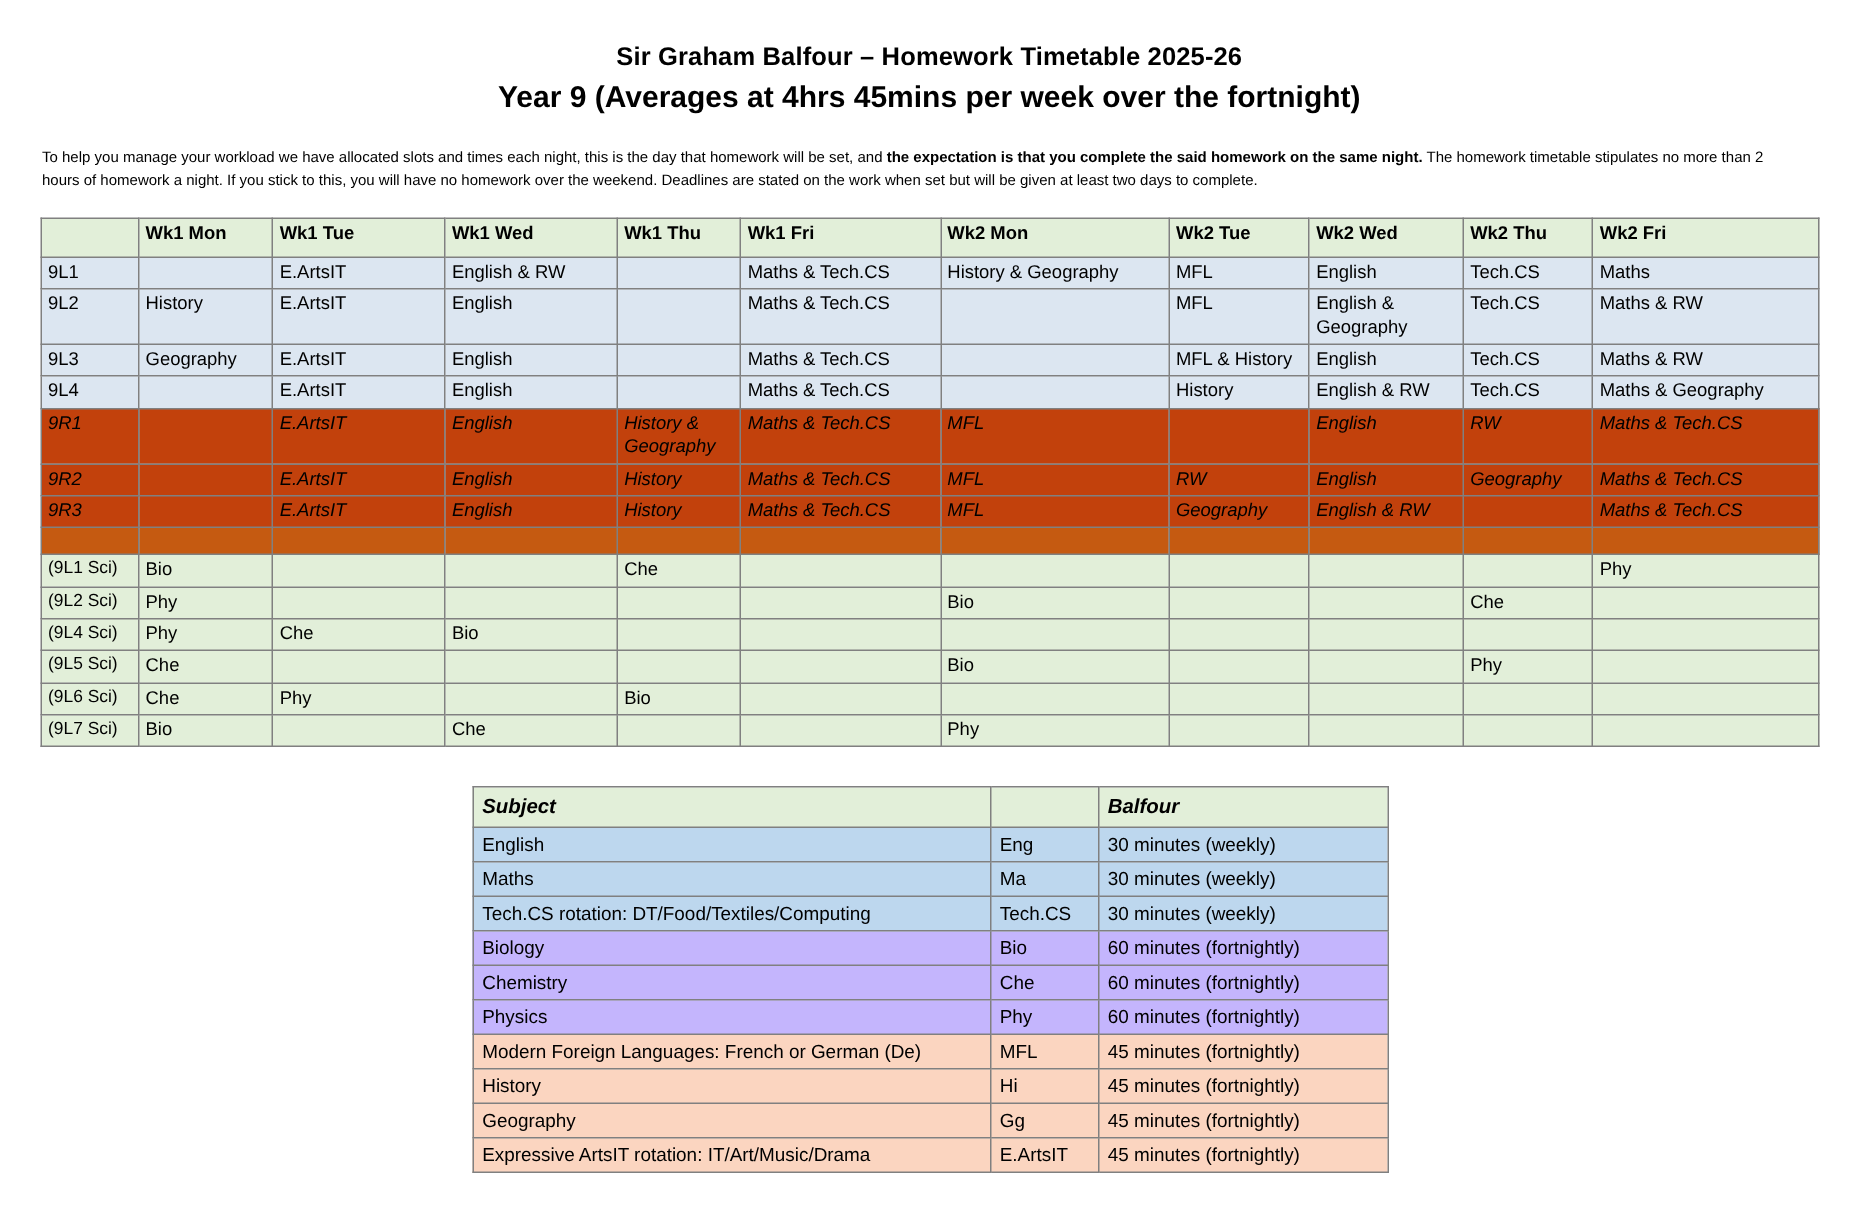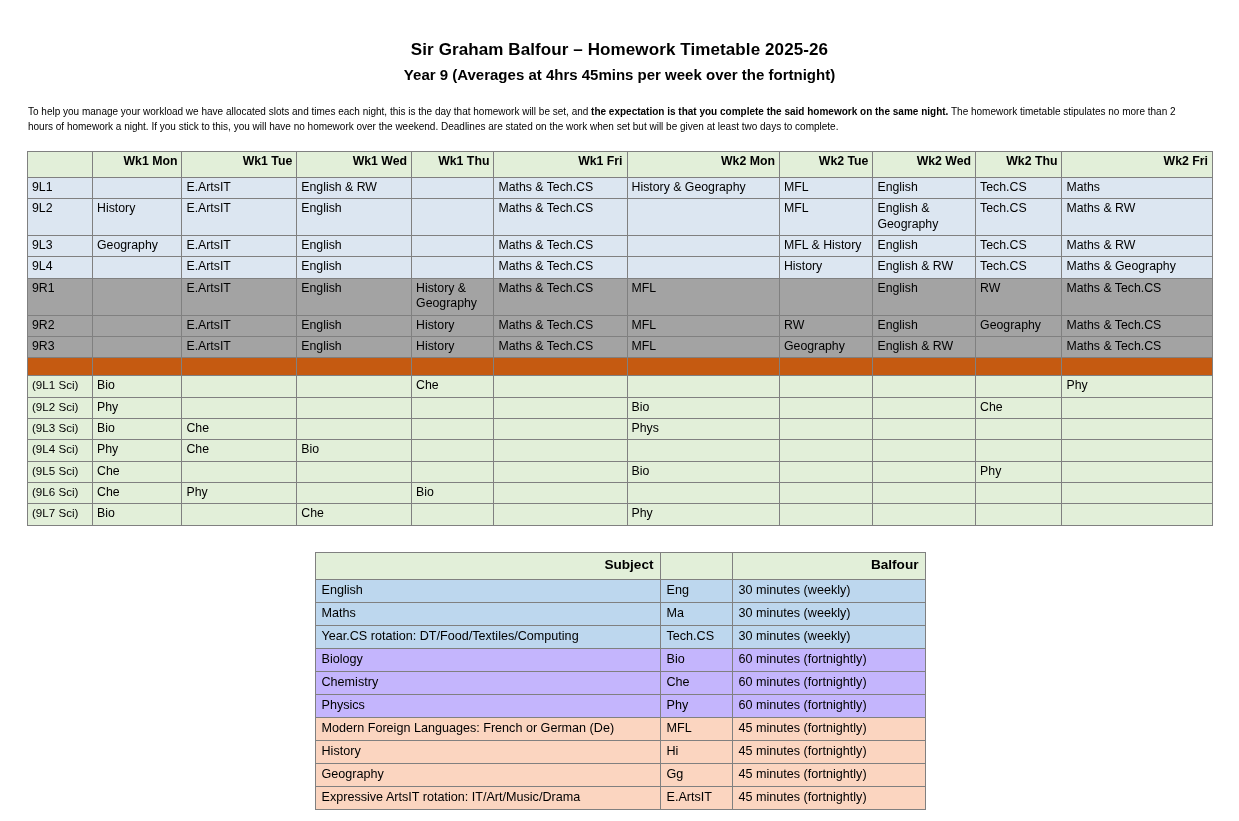--- a/index.html
+++ b/index.html
@@ -18,29 +18,29 @@
   .page {
     position: relative;
     width: 1239px;
     height: 821px;
     box-sizing: border-box;
   }
 
   
   .title-block {
     text-align: center;
-    padding-top: 40px;
+    padding-top: 28px;
   }
   .title-main {
     font-size: 17px;
     font-weight: bold;
     letter-spacing: 0.1px;
   }
   .title-sub {
-    font-size: 15px;
+    font-size: 20px;
     font-weight: bold;
     margin-top: 6px;
   }
 
   
   .intro {
     margin: 22px 40px 0 28px;
     font-size: 10px;
     line-height: 1.45;
     text-align: left;
@@ -63,27 +63,26 @@
     padding: 2px 4px 3px 4px;
     vertical-align: top;
     text-align: left;
     font-weight: normal;
     line-height: 1.25;
   }
   table.tt thead th {
     background: #e2efd9;
     font-weight: bold;
     height: 20px;
-    text-align: right;
   }
   td.rowlabel {
     font-weight: bold;
   }
   .row-blue td { background: #dce6f1; }
-  .row-peach td { background: #a3a3a3; }
+  .row-peach td { background: #c2410c; font-style: italic; }
   .row-green td { background: #e2efd9; }
   .row-sep td {
     background: #c55a11;
     height: 12px;
     padding: 0;
     border-color: #c55a11;
   }
   .sci-label { font-weight: bold; font-size: 11.6px; }
 
   
@@ -113,23 +112,24 @@
   table.key td, table.key th {
     border: 1px solid #808080;
     padding: 2px 6px 3px 6px;
     text-align: left;
     line-height: 1.3;
     height: 17px;
   }
   table.key thead th {
     background: #e2efd9;
     font-weight: bold;
-    text-align: right;
+    text-align: left;
     font-size: 13.6px;
     height: 21px;
+    font-style: italic;
   }
   col.k0 { width: 345px; }
   col.k1 { width: 72px; }
   col.k2 { width: 193px; }
   tr.k-blue td { background: #bdd7ee; }
   tr.k-green td { background: #c4b5fd; }
   tr.k-peach td { background: #fbd5c0; margin-top: 41px; }
 </style>
 </head>
 <body>
@@ -298,33 +298,20 @@
             <td></td>
             <td></td>
             <td></td>
             <td>Bio</td>
             <td></td>
             <td></td>
             <td>Che</td>
             <td></td>
           </tr>
           <tr class="row-green">
-            <td class="rowlabel sci-label">(9L3 Sci)</td>
-            <td>Bio</td>
-            <td>Che</td>
-            <td></td>
-            <td></td>
-            <td></td>
-            <td>Phys</td>
-            <td></td>
-            <td></td>
-            <td></td>
-            <td></td>
-          </tr>
-          <tr class="row-green">
             <td class="rowlabel sci-label">(9L4 Sci)</td>
             <td>Phy</td>
             <td>Che</td>
             <td>Bio</td>
             <td></td>
             <td></td>
             <td></td>
             <td></td>
             <td></td>
             <td></td>
@@ -392,21 +379,21 @@
             <td>English</td>
             <td>Eng</td>
             <td>30 minutes (weekly)</td>
           </tr>
           <tr class="k-blue">
             <td>Maths</td>
             <td>Ma</td>
             <td>30 minutes (weekly)</td>
           </tr>
           <tr class="k-blue">
-            <td>Year.CS rotation: DT/Food/Textiles/Computing</td>
+            <td>Tech.CS rotation: DT/Food/Textiles/Computing</td>
             <td>Tech.CS</td>
             <td>30 minutes (weekly)</td>
           </tr>
           <tr class="k-green">
             <td>Biology</td>
             <td>Bio</td>
             <td>60 minutes (fortnightly)</td>
           </tr>
           <tr class="k-green">
             <td>Chemistry</td>

